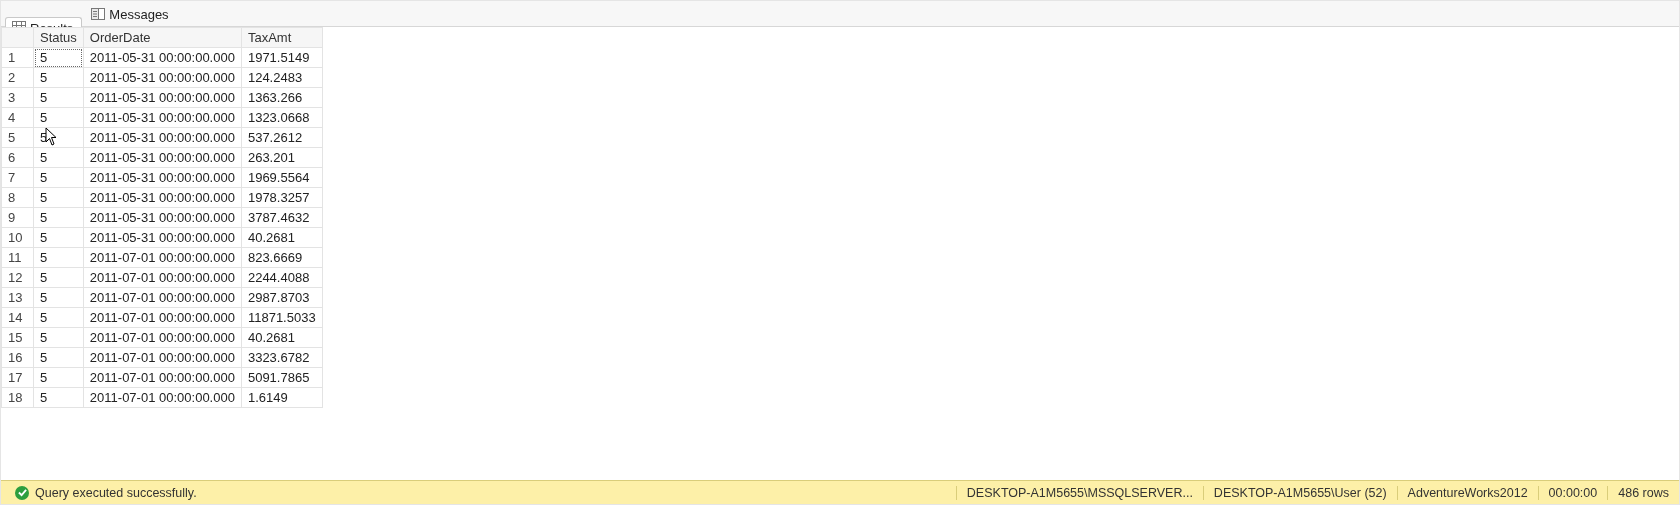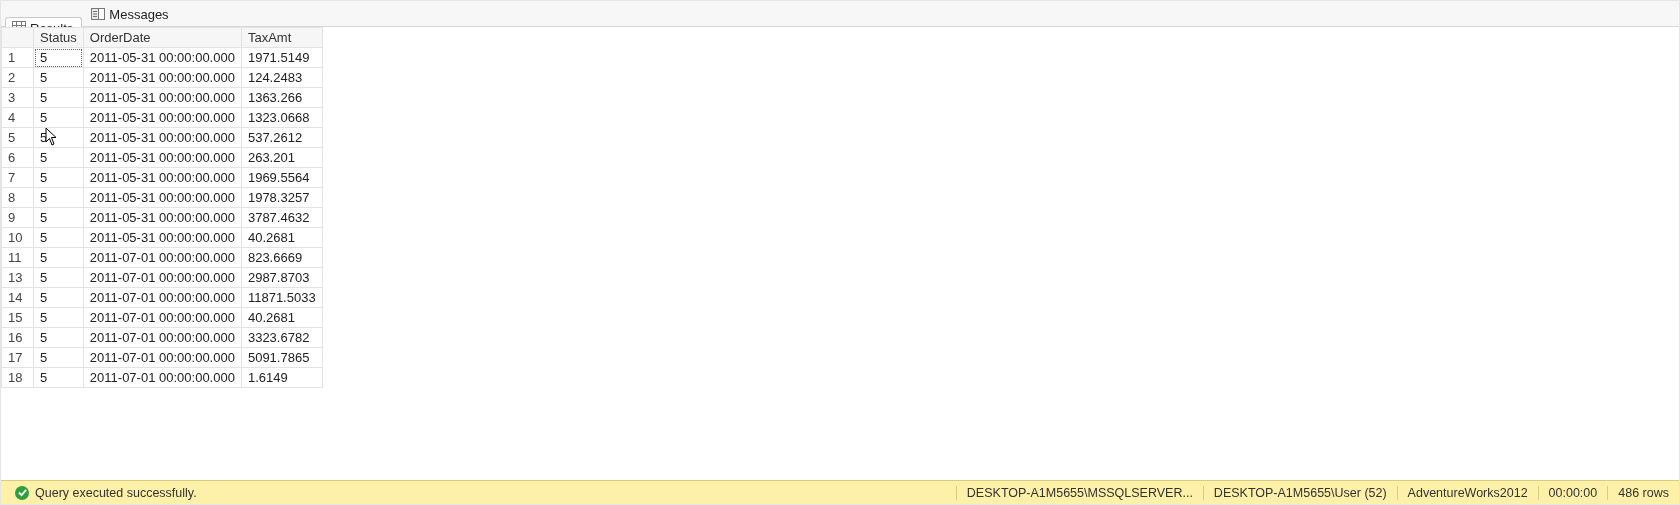--- a/index.html
+++ b/index.html
@@ -245,20 +245,26 @@
               <td class="col-orderdate">2011-05-31 00:00:00.000</td>
               <td class="col-taxamt">40.2681</td>
             </tr>
             <tr>
               <td class="rownum">11</td>
               <td class="col-status">5</td>
               <td class="col-orderdate">2011-07-01 00:00:00.000</td>
               <td class="col-taxamt">823.6669</td>
             </tr>
             <tr>
+              <td class="rownum">12</td>
+              <td class="col-status">5</td>
+              <td class="col-orderdate">2011-07-01 00:00:00.000</td>
+              <td class="col-taxamt">2244.4088</td>
+            </tr>
+            <tr>
               <td class="rownum">13</td>
               <td class="col-status">5</td>
               <td class="col-orderdate">2011-07-01 00:00:00.000</td>
               <td class="col-taxamt">2987.8703</td>
             </tr>
             <tr>
               <td class="rownum">14</td>
               <td class="col-status">5</td>
               <td class="col-orderdate">2011-07-01 00:00:00.000</td>
               <td class="col-taxamt">11871.5033</td>

